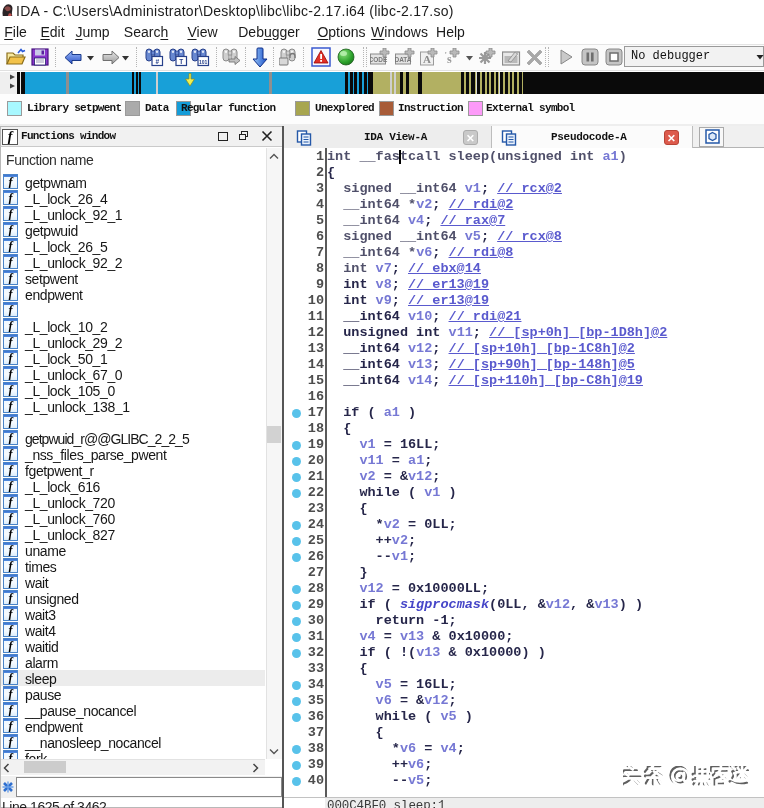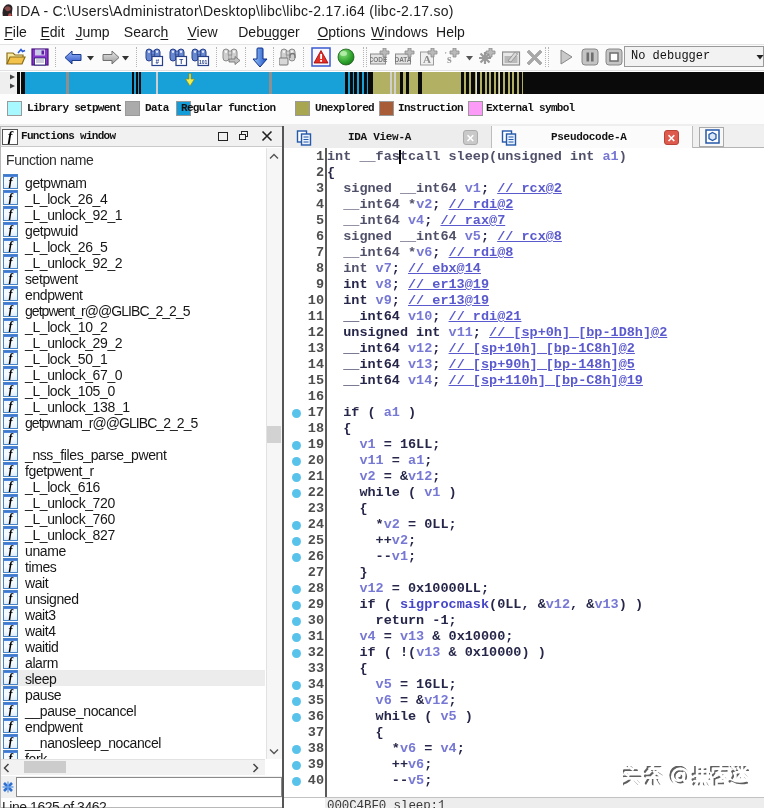--- a/index.html
+++ b/index.html
@@ -54,21 +54,21 @@
 .closebox span{font-size:10.5px;font-weight:bold;line-height:10px;color:#fff;font-family:"Liberation Sans",sans-serif;}
 #code-num{left:284px;top:149px;width:40px;text-align:right;font-family:"Liberation Mono",monospace;
  font-size:13.5px;font-weight:bold;line-height:16px;color:#4d4d4d;white-space:pre;}
 #vsep{left:325px;top:148px;width:1.7px;height:660px;background:#5a5a5a;}
 #code{left:327px;top:149px;font-family:"Liberation Mono",monospace;font-size:13.5px;font-weight:bold;
  line-height:16px;white-space:pre;color:#33334f;}
 .v{color:#7678d4;}
 .c{color:#5a5ace;text-decoration:underline;}
 .k{color:#26264a;}
 .gy{color:#50506a;}
-.fn{color:#4646c8;}
+.fn{color:#4646c8;font-style:italic;}
 .blt{position:absolute;left:292px;width:9px;height:9px;border-radius:50%;background:#58c2ea;}
 #rstrip{left:284px;top:797px;width:480px;height:11px;background:#ededed;border-top:1px solid #c2c2c2;}
 #rstrip-tx{left:327px;top:799px;font-family:"Liberation Mono",monospace;font-size:12.5px;color:#3a3a3a;letter-spacing:-0.1px;white-space:pre;}
 #cursor{left:399px;top:150px;width:2px;height:14px;background:#000;}
 </style></head><body>
 <div class="abs" id="titlebar"></div>
 <svg class="abs" style="left:1px;top:2px" width="13" height="16" viewBox="0 0 15 16">
 <path d="M2,14 Q1,8 4,4 Q7,0 11,2 Q14,4 13,8 Q12,12 13,15 L2,15 Z" fill="#2a2326"></path>
 <path d="M4,6 Q6,3 9,4 Q12,5 11,8 Q9,10 6,9 Z" fill="#8a4a48"></path>
 <path d="M9,12 Q11,11 12,13 L12,15 L8,15 Z" fill="#c0504d"></path>
@@ -381,21 +381,20 @@
 <div class="frow" style="top:112px">
       <div class="fico">
         <i>f</i>
       </div>
       <div class="ftx">endpwent</div>
     </div>
 <div class="frow" style="top:128px">
       <div class="fico">
         <i>f</i>
       </div>
-      <div class="ftx" style="letter-spacing:-0.95px;">getpwent_r@@GLIBC_2_2_5</div>
     </div>
 <div class="frow" style="top:144px">
       <div class="fico">
         <i>f</i>
       </div>
       <div class="ftx">_L_lock_10_2</div>
     </div>
 <div class="frow" style="top:160px">
       <div class="fico">
         <i>f</i>
@@ -423,26 +422,26 @@
 <div class="frow" style="top:224px">
       <div class="fico">
         <i>f</i>
       </div>
       <div class="ftx">_L_unlock_138_1</div>
     </div>
 <div class="frow" style="top:240px">
       <div class="fico">
         <i>f</i>
       </div>
-      <div class="ftx" style="letter-spacing:-0.95px;">getpwnam_r@@GLIBC_2_2_5</div>
     </div>
 <div class="frow" style="top:256px">
       <div class="fico">
         <i>f</i>
       </div>
+      <div class="ftx" style="letter-spacing:-0.95px;">getpwuid_r@@GLIBC_2_2_5</div>
     </div>
 <div class="frow" style="top:272px">
       <div class="fico">
         <i>f</i>
       </div>
       <div class="ftx">_nss_files_parse_pwent</div>
     </div>
 <div class="frow" style="top:288px">
       <div class="fico">
         <i>f</i>
@@ -593,21 +592,21 @@
 <svg class="abs" style="left:296px;top:130px" width="16" height="16" viewBox="0 0 16 16">
     <rect x="1.5" y="1" width="9" height="11" fill="#fff" stroke="#2458a8" stroke-width="1.4"></rect>
 <rect x="5.5" y="4" width="9" height="11" fill="#eaf2fc" stroke="#2458a8" stroke-width="1.4"></rect>
 <path d="M7.5,7 h5 M7.5,9.5 h5 M7.5,12 h5" stroke="#2458a8" stroke-width="1.1"></path>
   </svg>
 <svg class="abs" style="left:501px;top:130px" width="16" height="16" viewBox="0 0 16 16">
     <rect x="1.5" y="1" width="9" height="11" fill="#fff" stroke="#2458a8" stroke-width="1.4"></rect>
 <rect x="5.5" y="4" width="9" height="11" fill="#eaf2fc" stroke="#2458a8" stroke-width="1.4"></rect>
 <path d="M7.5,7 h5 M7.5,9.5 h5 M7.5,12 h5" stroke="#2458a8" stroke-width="1.1"></path>
   </svg>
-<div class="abs tabtx" style="left:348px">IDA View-A</div>
+<div class="abs tabtx" style="left:364px">IDA View-A</div>
 <div class="abs tabtx" style="left:551px">Pseudocode-A</div>
 <div class="abs closebox" style="left:463px;background:#c9c9c9;border:1px solid #ababab;">
     <span>✕</span>
   </div>
 <div class="abs closebox" style="left:664px;background:#dd5a4c;border:1px solid #b84436;">
     <span>✕</span>
   </div>
 <div class="abs" style="left:699px;top:127px;width:25px;height:20px;background:#f8f8f8;border:1px solid #aaa;"></div>
 <svg class="abs" style="left:705px;top:129px" width="15" height="16" viewBox="0 0 15 16">
     <rect x="1" y="1" width="13" height="13" fill="#fff" stroke="#2458a8" stroke-width="1.5"></rect>

